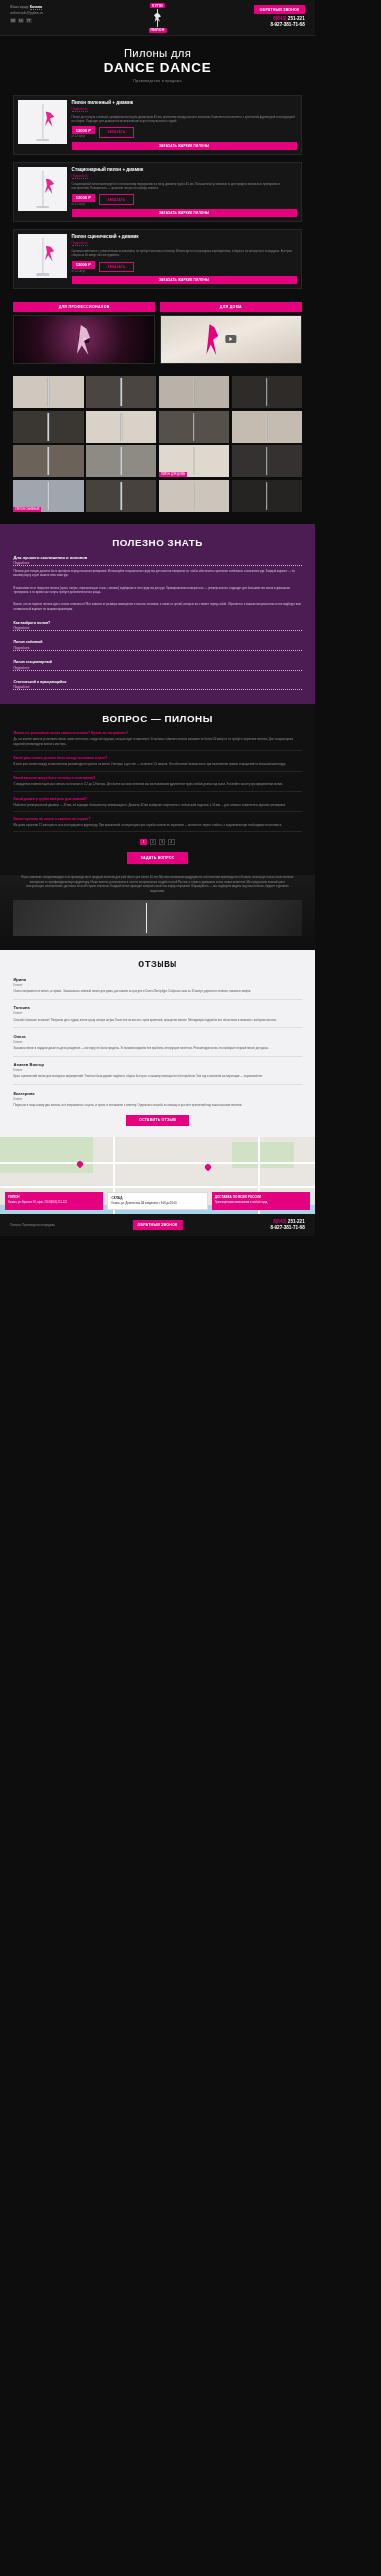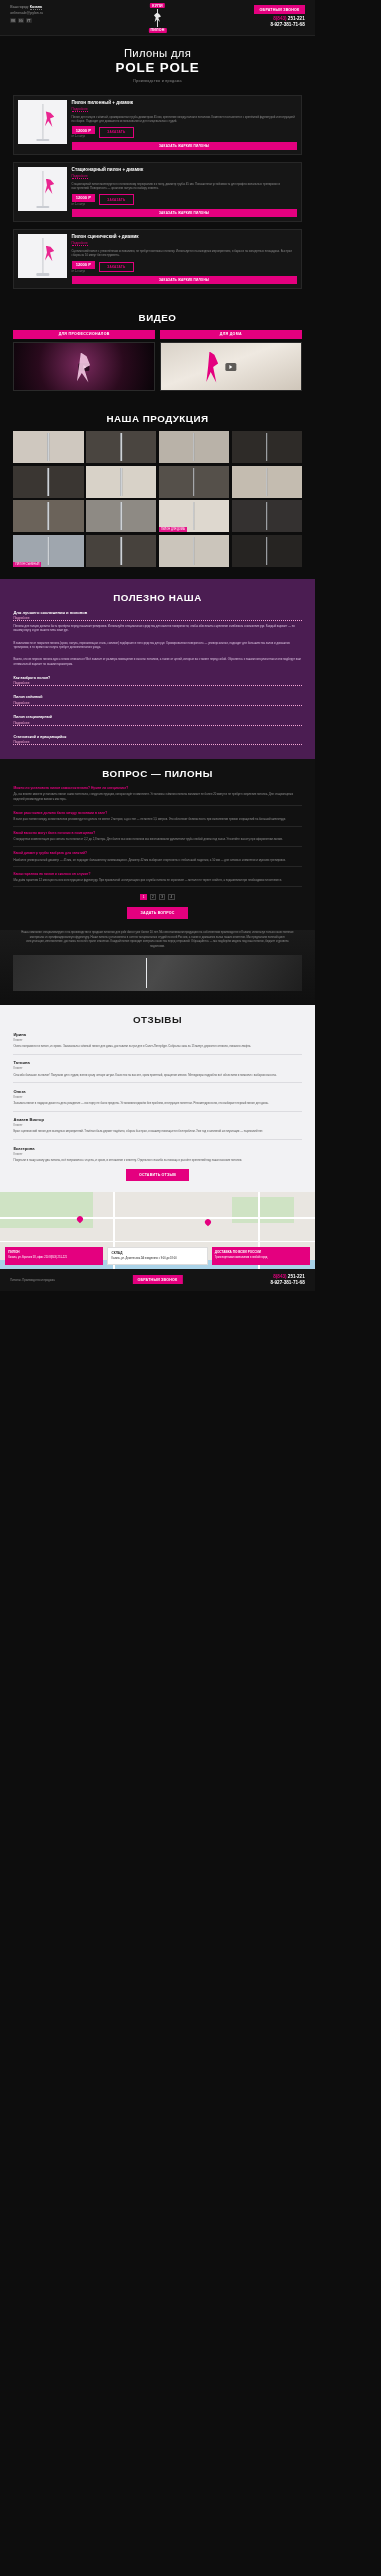--- a/index.html
+++ b/index.html
@@ -178,21 +178,21 @@
   }
 
   
   .about { background: linear-gradient(180deg,#1a1a1a,#0f0f0f); padding-bottom: 13.4px; }
   .about-text { padding: 0 20.6px; font-size: 2.8px; color: #8d8d8d; line-height: 1.7; text-align: center; }
   .about-img { height: 36px; margin: 6.2px 13.4px 0 13.4px; background: linear-gradient(120deg,#2b2b2b,#4a4a4a,#1e1e1e); position: relative; overflow: hidden;}
   .about-img::after{content:"";position:absolute;left:46%;top:8%;width:1.5px;height:84%;background:linear-gradient(to right,#8e949c,#e8eaed,#82888f);}
 
   
   .reviews { background: #f2f2f4; color: #2a2a2a; padding-bottom: 11.3px; }
-  .reviews .sec-title { color: #1b1b1b; }
+  .reviews .sec-title { color: #1b1b1b; font-family: Liberation Mono, monospace; }
   .rev-list { padding: 0 13.4px; display: flex; flex-direction: column; gap: 6.2px; }
   .rev-head { font-size: 4.1px; font-weight: bold; color: #1b1b1b; }
   .rev-sub { font-size: 2.8px; color: #777; margin-top: 1px; }
   .rev-body { font-size: 2.8px; color: #555; line-height: 1.6; margin-top: 2.1px; }
   .rev-divider { height: 0.5px; background: #dcdce0; margin-top: 5.2px; }
 
   
   .map { position: relative; height: 77px; background: #e9e6e1; overflow: hidden; }
   .map-road { position: absolute; background: #fff; }
   .map-green { position: absolute; background: #cfe3c4; }
@@ -243,21 +243,21 @@
         <span class="code">8(843)</span>
         <span>251-221</span><br>
         <span>8-927-381-71-68</span>
       </div>
     </div>
   </div>
 
   <div class="hero">
     <h1>
       <span>Пилоны для</span>
-      <b>POLE POLE</b>
+      <b>DANCE DANCE</b>
     </h1>
     <div class="hero-sub">Производство и продажа</div>
   </div>
 
   <div class="products">
 
     <div class="card">
       <div class="card-img">
         <div class="mini-pole">
             <div class="mini-figure"></div>
@@ -316,39 +316,37 @@
           </div>
           <button class="btn-order ghost">ЗАКАЗАТЬ</button>
         </div>
         <div class="card-cta">ЗАКАЗАТЬ ЖАРКИЕ ПИЛОНЫ</div>
       </div>
     </div>
 
   </div>
 
   <div class="video-sec">
-    <div class="sec-title">ВИДЕО</div>
     <div class="video-row">
       <div class="video-col">
         <div class="video-tab">ДЛЯ ПРОФЕССИОНАЛОВ</div>
         <div class="video-frame vf1">
           <div class="play-btn"></div>
         </div>
       </div>
       <div class="video-col">
         <div class="video-tab">ДЛЯ ДОМА</div>
         <div class="video-frame vf2">
           <div class="play-btn"></div>
         </div>
       </div>
     </div>
   </div>
 
   <div class="gallery">
-    <div class="sec-title">НАША ПРОДУКЦИЯ</div>
     <div class="gal-grid">
       <div class="gal-cell" style="background:#cfc8bf">
           <div class="pole"></div>
         </div>
       <div class="gal-cell" style="background:#4a4540">
           <div class="pole"></div>
         </div>
       <div class="gal-cell" style="background:#b9b2a8">
           <div class="pole"></div>
         </div>
@@ -390,21 +388,21 @@
       <div class="gal-cell" style="background:#cbc5bb">
           <div class="pole"></div>
         </div>
       <div class="gal-cell" style="background:#262422">
           <div class="pole"></div>
         </div>
     </div>
   </div>
 
   <div class="useful">
-    <div class="sec-title">ПОЛЕЗНО НАША</div>
+    <div class="sec-title">ПОЛЕЗНО ЗНАТЬ</div>
     <div class="acc">
       <div>
         <div class="acc-q">Для лучшего скольжения и пилонов</div>
         <div class="acc-more">Подробнее</div>
         <div class="acc-a">Пилоны для танцев должны быть протёрты перед началом тренировки. Используйте специальные средства для очистки поверхности, чтобы обеспечить сцепление и избежать скольжения рук. Каждый вариант — по вашему вкусу и для вашего типа кожи рук.</div>
       </div>
       <div>
         <div class="acc-a">В зависимости от покрытия пилона (хром, латунь, нержавеющая сталь, силикон) подбирается тип средства для рук. Хромированная поверхность — универсальная, подходит для большинства залов и домашних тренировок, в то время как латунь требует дополнительного ухода.</div>
       </div>
       <div>

